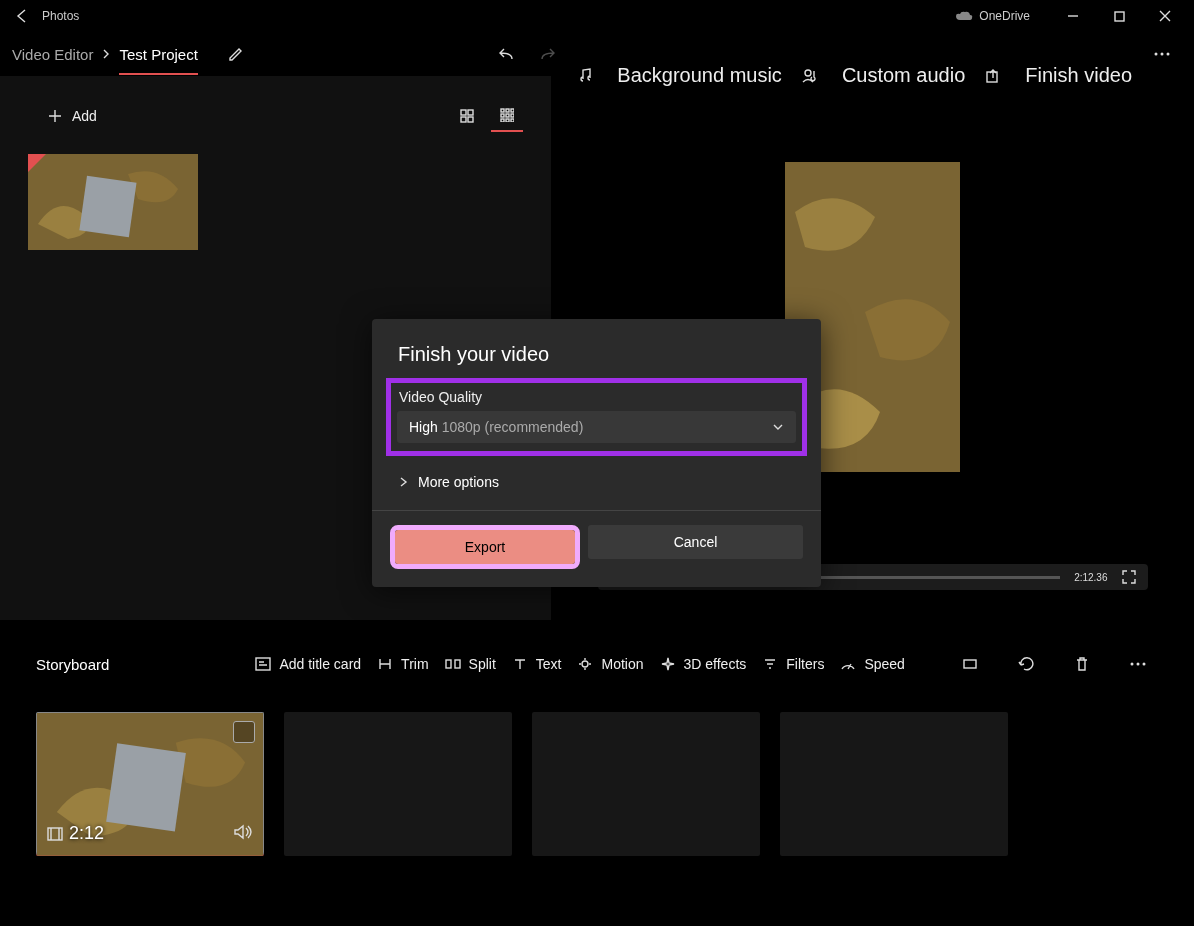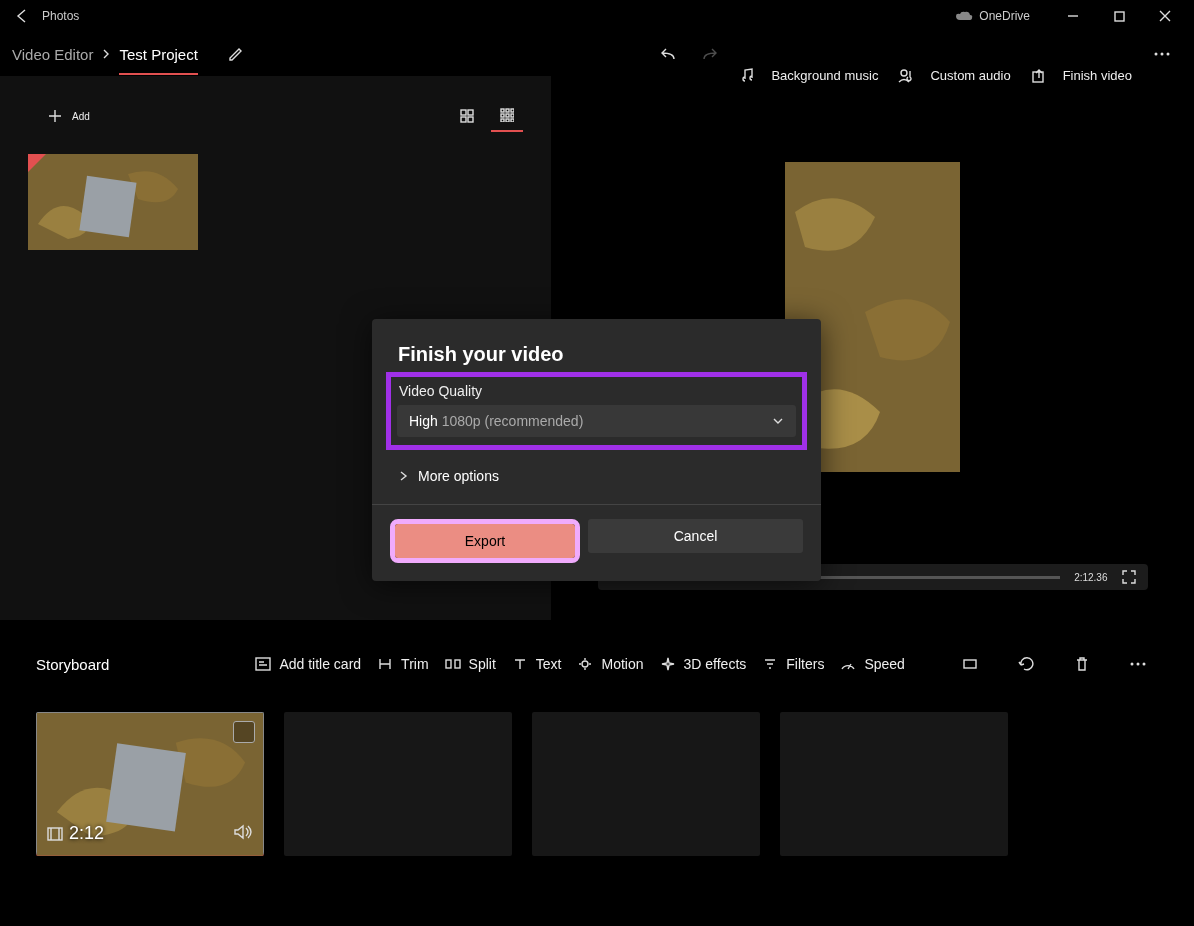--- a/index.html
+++ b/index.html
@@ -12,30 +12,30 @@
   .titlebar .spacer { flex: 1; }
   .titlebar .od { display:flex; align-items:center; gap:6px; font-size:12px; color:#ccc; margin-right: 20px;}
   .titlebar .winbtn { width: 46px; height: 32px; display:flex; align-items:center; justify-content:center; }
 
   
   .cmdbar { height: 44px; display:flex; align-items:center; padding: 0 12px; }
   .breadcrumb { display:flex; align-items:center; gap:8px; font-size:15px; }
   .breadcrumb .crumb { color:#aaa; }
   .breadcrumb .current { color:#fff; border-bottom: 2px solid #e25050; padding-bottom: 10px; margin-top:12px; }
   .cmdbar .spacer { flex:1; }
-  .cmdbtn { display:flex; align-items:center; gap:16px; padding: 6px 10px; font-size:13px; color:#eee;margin-top:43px; }
+  .cmdbtn { display:flex; align-items:center; gap:24px; padding: 6px 10px; font-size:20px; color:#eee;margin-top:43px; }
   .iconbtn { width:40px; height:40px; display:flex; align-items:center; justify-content:center; }
 
   
   .main { display:flex; height: 544px; }
   .library { width: 551px; background:#111; padding: 24px 28px 0 28px; }
   .library .head { display:flex; align-items:center; justify-content:space-between; margin-bottom: 28px;}
   .library .head h3 { font-weight:600; font-size:15px; }
   .library .toolbar { display:flex; align-items:center; justify-content:space-between; margin-bottom: 22px;}
-  .library .add { display:flex; align-items:center; gap:10px; font-size:10px; color:#eee; margin-left:20px;}
+  .library .add { display:flex; align-items:center; gap:10px; font-size:14px; color:#eee; margin-left:20px;}
   .viewbtns { display:flex; gap:8px; }
   .viewbtn { width:32px; height:32px; display:flex; align-items:center; justify-content:center; }
   .viewbtn.active { border-bottom: 2px solid #e25050; }
   .thumb { width:170px; height:96px; background:#5a4a2a; position:relative; display:flex; align-items:center; justify-content:center; }
   .thumb .tri { position:absolute; top:0; left:0; width:0; height:0; border-top:18px solid #e25050; border-right:18px solid transparent; }
   .thumb .playcircle { width:28px; height:28px; border-radius:50%; background:rgba(200,200,200,0.85); display:flex; align-items:center; justify-content:center; }
   .thumb svg.leaves { position:absolute; inset:0; }
 
   .preview { flex:1; position:relative; display:flex; flex-direction:column; align-items:center; }
   .canvas { width:550px; height:310px; background:#000; margin-top:86px; display:flex; justify-content:center; }
@@ -54,21 +54,21 @@
   .clips { display:flex; gap:20px; margin-top:28px; }
   .clip { width:228px; height:144px; background:#171717; position:relative; border-radius:2px; }
   .clip.filled { background:#0f766e; border:1px solid #888; border-bottom:4px solid #e25050; }
   .clip .dur { position:absolute; left:10px; bottom:8px; display:flex; align-items:center; gap:6px; font-size:18px; text-shadow:0 0 4px #000;}
   .clip .snd { position:absolute; right:10px; bottom:8px; }
   .clip .box { position:absolute; right:8px; top:8px; width:22px; height:22px; border:1px solid #aaa; border-radius:3px; background:rgba(0,0,0,.3); }
   .clip.filled svg.leaves { position:absolute; inset:0; }
 
   
   .modal { position:absolute; left:372px; top:319px; width:449px; background:#2b2b2b; border-radius:4px; box-shadow:0 4px 30px rgba(0,0,0,.6); }
-  .modal h2 { font-size:20px; font-weight:700; padding: 24px 26px 6px; }
+  .modal h2 { font-size:20px; font-weight:400; padding: 24px 26px 12px; }
   .hl1 { margin: 0 14px; border:5px solid #a030e8; padding: 4px 6px 8px; border-radius:0; }
   .hl1 label { display:block; font-size:14px; color:#eee; padding: 2px 0 6px 2px; }
   .select { background:#383838; border-radius:3px; padding:8px 12px; display:flex; align-items:center; justify-content:space-between; }
   .select span.v { font-size:14px; }
   .select span.v b { font-weight:500; color:#fff; }
   .select span.v i { font-style:normal; color:#aaa; }
   .moreopt { display:flex; align-items:center; gap:10px; padding: 18px 26px 20px; font-size:14px; border-bottom:1px solid #444;}
   .modalactions { display:flex; gap:8px; padding: 14px 18px 18px; }
   .hl2 { border:5px solid #f0abfc; border-radius:8px; }
   .btn { flex:1; height:34px; border-radius:3px; display:flex; align-items:center; justify-content:center; font-size:14px; }

